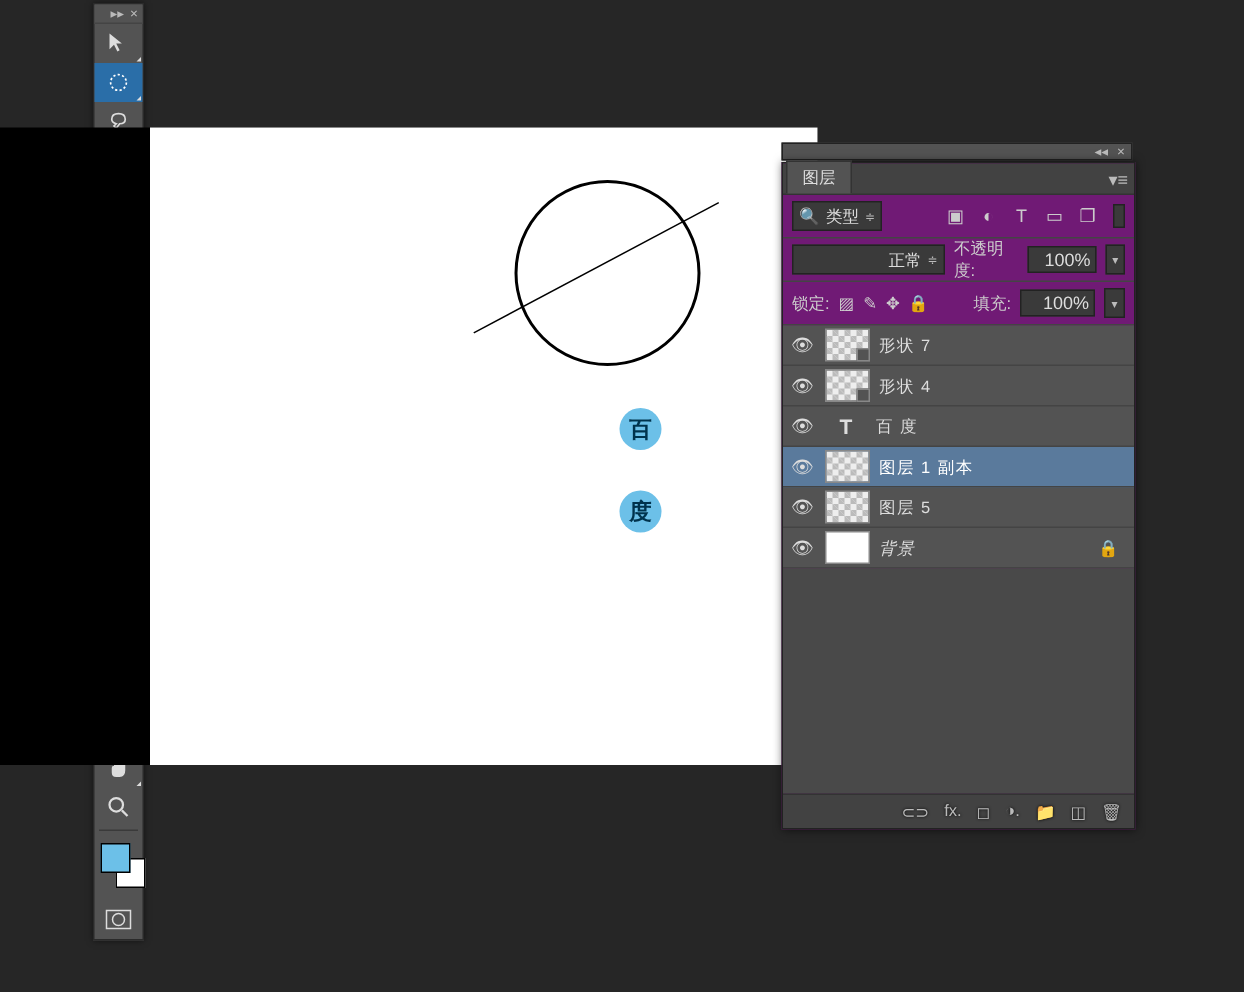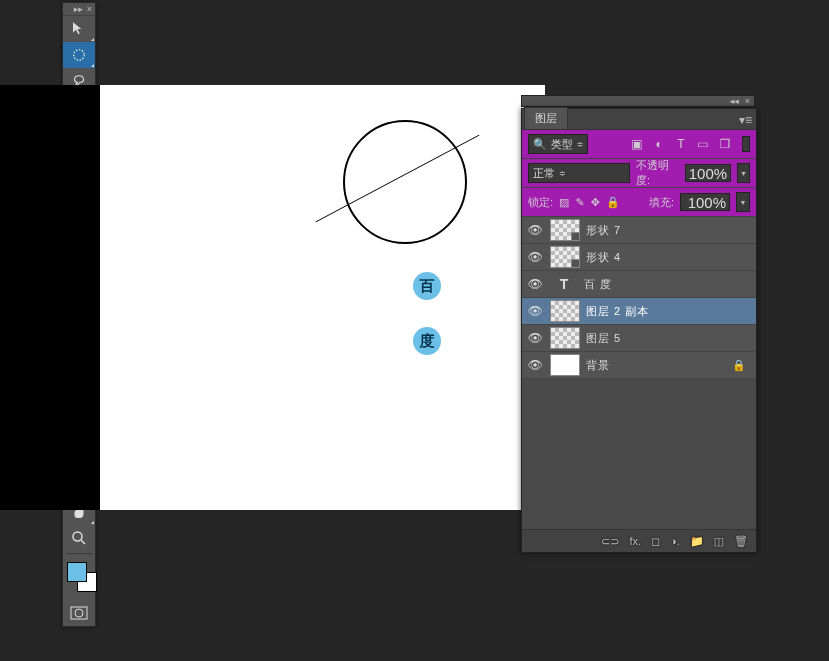--- a/index.html
+++ b/index.html
@@ -125,21 +125,21 @@
   }
   .badge1 { left:313px; top:187px; }
   .badge2 { left:313px; top:242px; }
 
   
   .panel {
     position:absolute;
     left:521px;
     top:108px;
     width:234px;
-    background:#a21caf;
+    background:#701a75;
     border:1px solid #222;
     box-shadow:0 0 6px rgba(0,0,0,0.6);
   }
   .panel-pre {
     position:absolute;
     left:521px;
     top:108px;
     width:234px;
     height:12px;
     background:#535353;
@@ -205,21 +205,21 @@
   .filter-icons span{width:14px;text-align:center;font-size:12px}
   .pct-input {
     background:#3a3a3a;
     border:1px solid #222;
     height:16px;
     width:42px;
     display:flex;
     align-items:center;
     justify-content:flex-end;
     padding:0 3px;
-    font-size:15px;
+    font-size:12px;
     color:#ddd;
   }
   .pct-arrow{
     width:12px;height:18px;background:#3a3a3a;border:1px solid #222;
     display:flex;align-items:center;justify-content:center;font-size:8px;color:#bbb;
   }
   .lock-icons{display:flex;gap:6px;color:#ccc;align-items:center}
   .lock-icons span{font-size:11px}
   
   .layers-list {
@@ -472,21 +472,21 @@
       <span>▣</span>
       <span>◐</span>
       <span>T</span>
       <span>▭</span>
       <span>❐</span>
     </div>
     <div style="width:6px;height:14px;background:#3a3a3a;border:1px solid #222;margin-left:4px"></div>
   </div>
 
   <div class="panel-row">
-    <div class="dropdown" style="width:92px;justify-content:flex-start">
+    <div class="dropdown" style="width:92px;justify-content:flex-end">
       <span>正常</span>
       <span class="arrow">≑</span>
     </div>
     <span style="margin-left:auto">不透明度:</span>
     <div class="pct-input">100%</div>
     <div class="pct-arrow">▾</div>
   </div>
 
   <div class="panel-row">
     <span>锁定:</span>
@@ -517,31 +517,31 @@
       <span class="layer-name">形状 4</span>
     </div>
     <div class="layer">
       <span class="eye">👁</span>
       <div class="layer-type-t">T</div>
       <span class="layer-name">百 度</span>
     </div>
     <div class="layer selected">
       <span class="eye">👁</span>
       <div class="thumb checker"></div>
-      <span class="layer-name">图层 2 副本</span>
+      <span class="layer-name">图层 1 副本</span>
     </div>
     <div class="layer">
       <span class="eye">👁</span>
       <div class="thumb checker"></div>
       <span class="layer-name">图层 5</span>
     </div>
     <div class="layer">
       <span class="eye">👁</span>
       <div class="thumb"></div>
-      <span class="layer-name" style="">背景</span>
+      <span class="layer-name" style="font-style:italic">背景</span>
       <span class="lock-ind">🔒</span>
     </div>
   </div>
 
   <div class="empty-area"></div>
 
   <div class="panel-footer">
     <span>⊂⊃</span>
     <span>fx.</span>
     <span>◻</span>

